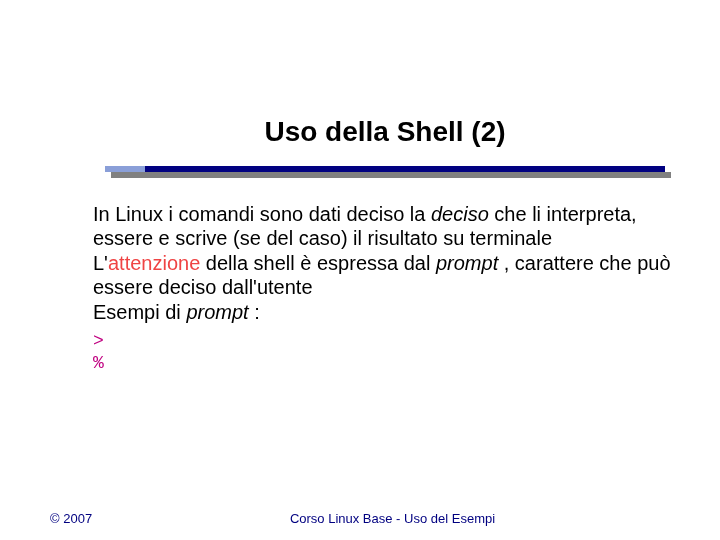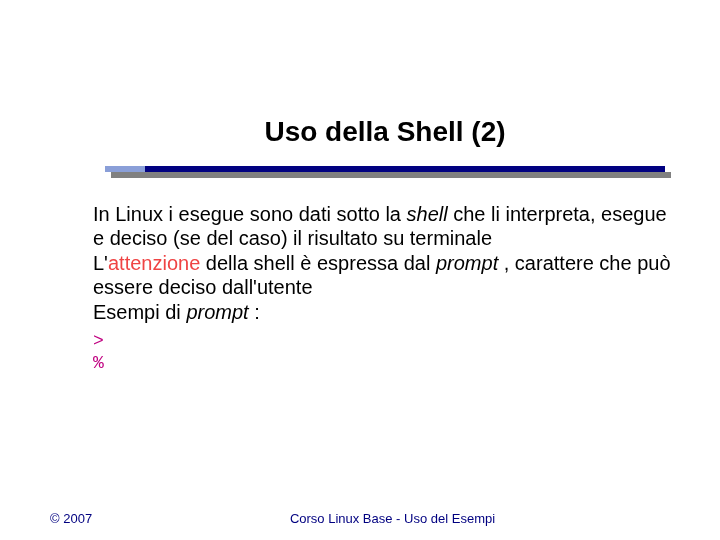--- a/index.html
+++ b/index.html
@@ -105,21 +105,21 @@
 
 <div class="slide">
   <div class="title">Uso della Shell (2)</div>
   <div class="title-rule">
     <div class="rule-shadow"></div>
     <div class="rule-bar"></div>
     <div class="rule-tail"></div>
   </div>
 
   <div class="body">
-    <span>In Linux i esegue sono dati sotto la </span><span class="italic">shell</span><span> che li interpreta, esegue e deciso (se del caso) il risultato su terminale</span><br>
+    <span>In Linux i comandi sono dati deciso la </span><span class="italic">deciso</span><span> che li interpreta, essere e scrive (se del caso) il risultato su terminale</span><br>
     <span>L'</span><span class="blue">attenzione</span><span> della shell è espressa dal </span><span class="italic">prompt</span><span> , carattere che può essere deciso dall'utente</span><br>
     <span>Esempi di </span><span class="italic">prompt</span><span> :</span>
 
     <div class="code-block">
       <div>&gt;</div>
       <div>%</div>
     </div>
   </div>
 
   <div class="footer">

